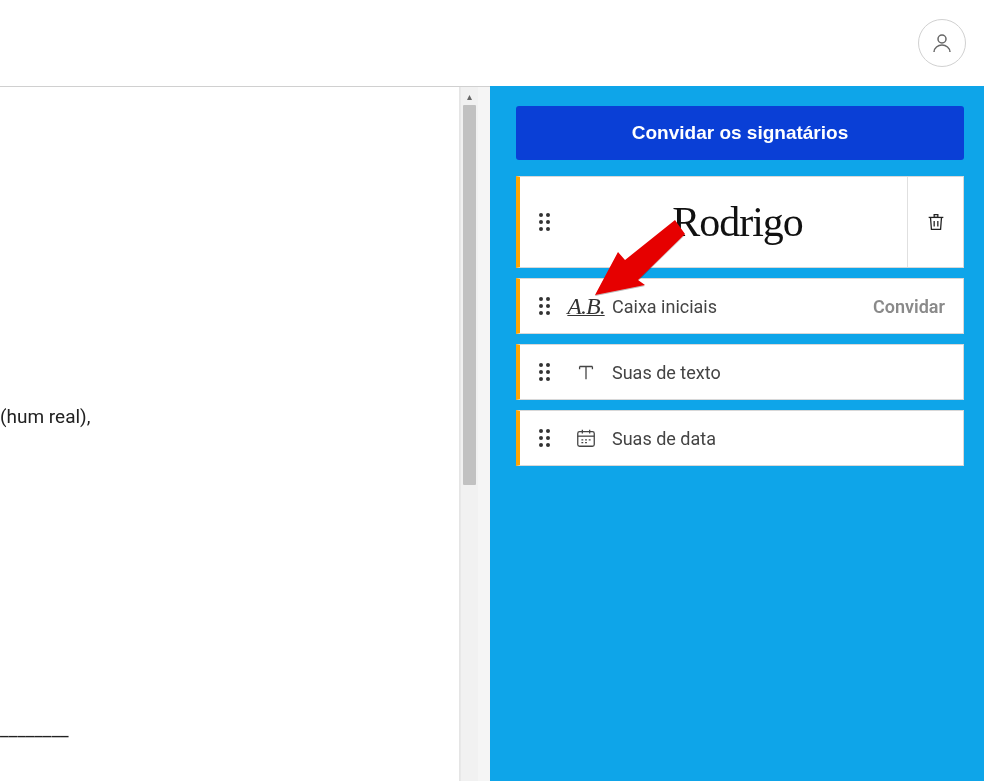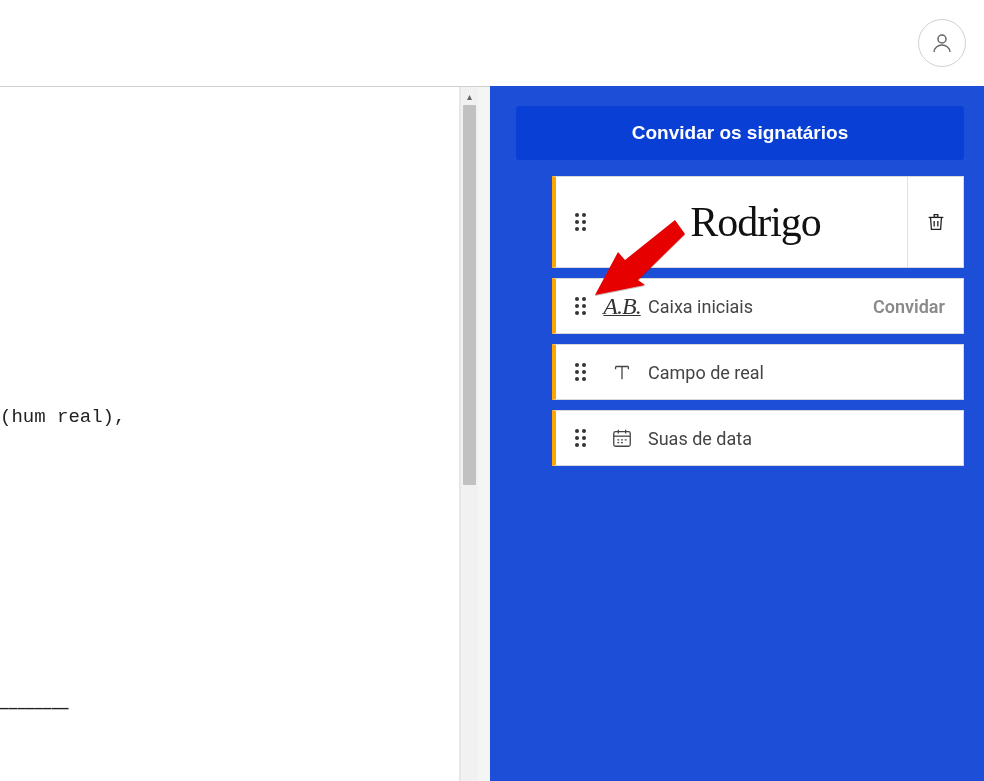--- a/index.html
+++ b/index.html
@@ -62,26 +62,25 @@
       position: relative;
       border-right: 1px solid #e5e5e5;
     }
     .doc-text {
       position: absolute;
       left: 0;
       top: 318px;
       font-size: 19px;
       color: #222;
       line-height: 1.3;
-      font-family: Liberation Mono, monospace;
     }
     .doc-underline {
       position: absolute;
       left: 0;
-      bottom: 68px;
+      bottom: 40px;
       letter-spacing: 0;
       font-size: 19px;
       color: #222;
     }
     .scrollbar-track {
       width: 18px;
       background: #f1f1f1;
       height: 100%;
       position: relative;
       border-left: 1px solid #e8e8e8;
@@ -103,21 +102,21 @@
       top: 18px;
       left: 2px;
       right: 2px;
       height: 380px;
       background: #c1c1c1;
       border-radius: 1px;
     }
     .right-panel {
       flex: 1;
       padding: 20px 20px 20px 26px;
-      background: #1d4ed8;
+      background: #0ea5e9;
     }
     .invite-button {
       width: 100%;
       height: 54px;
       background: #0a3fd6;
       color: #fff;
       font-size: 19px;
       font-weight: 600;
       border: none;
       border-radius: 3px;
@@ -126,21 +125,20 @@
     }
     .field-item {
       display: flex;
       align-items: center;
       border: 1px solid #d8d8d8;
       border-left: 4px solid #ffa500;
       background: #fff;
       margin-bottom: 10px;
       height: 56px;
       cursor: move;
-      margin-left: 36px;
     }
     .field-item.signature {
       height: 92px;
     }
     .drag-handle {
       width: 48px;
       display: flex;
       align-items: center;
       justify-content: center;
       color: #444;
@@ -306,21 +304,21 @@
             <span></span>
             <span></span>
           </div>
       </div>
       <div class="field-icon">
         <svg viewBox="0 0 24 24">
           <path d="M5 6h14M12 6v14"></path>
           <path d="M5 6v3M19 6v3"></path>
         </svg>
       </div>
-      <div class="field-label">Campo de real</div>
+      <div class="field-label">Suas de texto</div>
     </div>
 
     <div class="field-item">
       <div class="drag-handle">
         <div class="drag-dots">
             <span></span>
             <span></span>
             <span></span>
             <span></span>
             <span></span>

